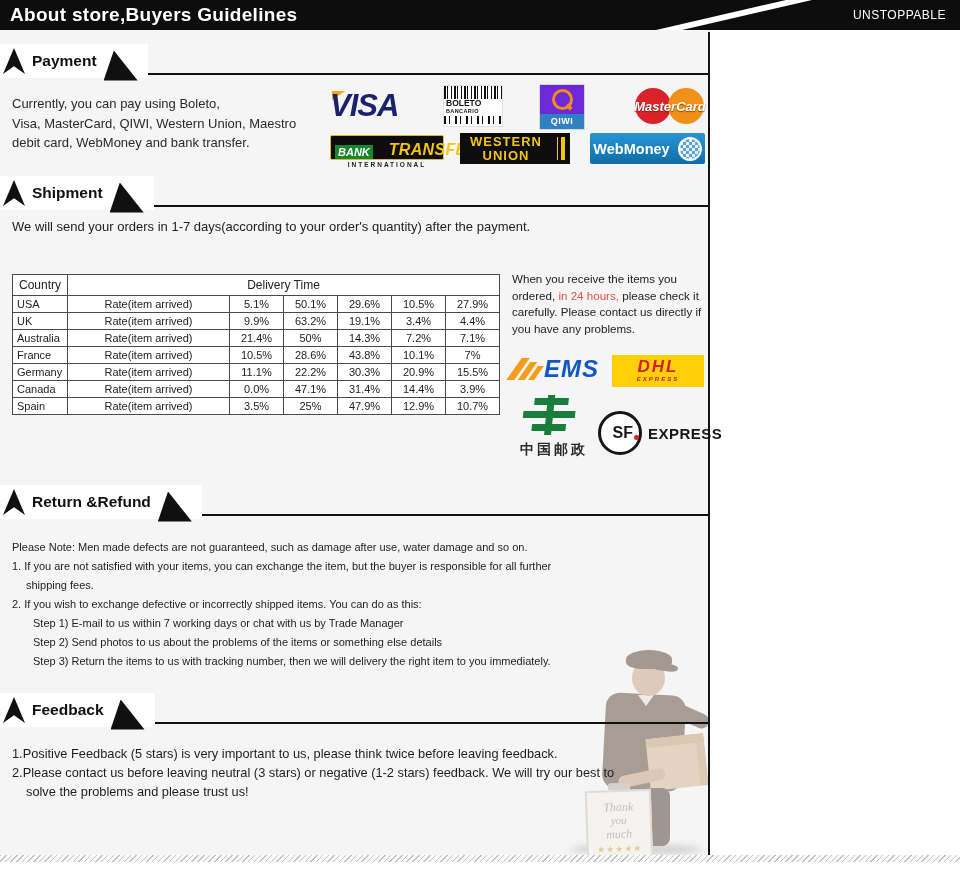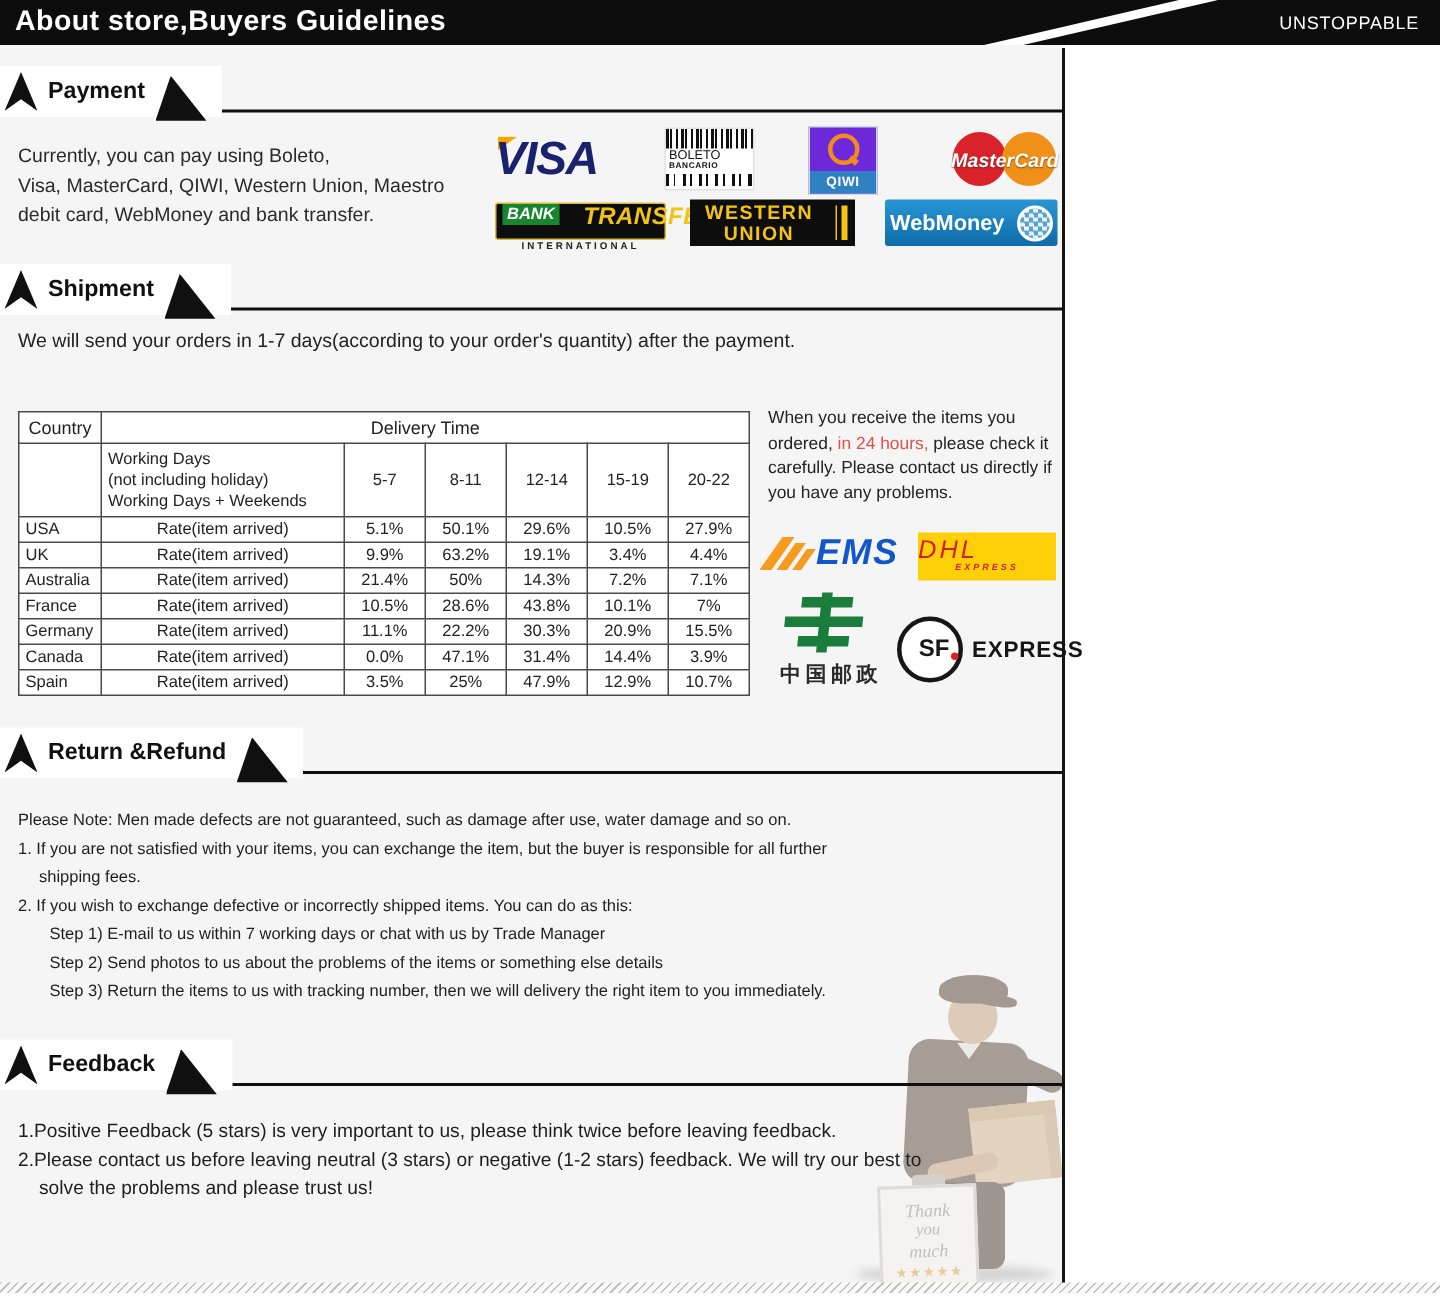--- a/index.html
+++ b/index.html
@@ -28,36 +28,36 @@
 
   
   .pay-desc{position:absolute;left:12px;top:94px;font-size:13px;color:#2a2a2a;line-height:19.5px;z-index:2;}
 
   .visa{position:absolute;left:330px;top:87px;width:90px;height:38px;z-index:2;}
   .visa-flag{position:absolute;left:2px;top:4px;width:13px;height:9px;background:#f7a600;clip-path:polygon(0 0,100% 0,0 100%);}
   .visa-text{position:absolute;left:0;top:0;font-style:italic;font-weight:bold;font-size:31px;line-height:38px;color:#1a226e;letter-spacing:-1px;}
 
   .boleto{position:absolute;left:444px;top:86px;width:58px;height:40px;background:#fff;z-index:2;box-shadow:0 0 0 1px #e2e2e2;}
   .boleto-bar-top{height:13px;background:repeating-linear-gradient(90deg,#111 0 2px,#fff 2px 3px,#111 3px 4px,#fff 4px 7px,#111 7px 8px,#fff 8px 10px);}
-  .boleto-l1{font-size:8.5px;font-weight:normal;color:#111;line-height:9px;padding-left:2px;}
+  .boleto-l1{font-size:8.5px;font-weight:bold;color:#111;line-height:9px;padding-left:2px;}
   .boleto-l2{font-size:5.5px;font-weight:bold;color:#111;line-height:6px;padding-left:2px;letter-spacing:.4px;}
   .boleto-bar-bot{height:8px;margin-top:2px;background:repeating-linear-gradient(90deg,#111 0 2px,#fff 2px 5px,#111 5px 6px,#fff 6px 11px);}
 
   .qiwi{position:absolute;left:539px;top:84px;width:44px;height:44px;background:#6d28d9;border:1px solid #cfd9e2;z-index:2;}
   .qiwi-q{margin:4px auto 0;width:15px;height:15px;border:3px solid #f28a1e;border-radius:50%;position:relative;}
   .qiwi-q::after{content:"";position:absolute;right:-2px;bottom:-2px;width:6px;height:4px;background:#f28a1e;transform:rotate(40deg);}
   .qiwi-band{position:absolute;left:0;bottom:0;width:100%;height:15px;background:#2f81c1;color:#fff;font-size:9px;font-weight:bold;text-align:center;line-height:15px;letter-spacing:.5px;}
 
   .mc{position:absolute;left:630px;top:87px;width:80px;height:38px;z-index:2;}
   .mc-red{position:absolute;left:5px;top:1px;width:36px;height:36px;border-radius:50%;background:#d9222a;}
   .mc-orange{position:absolute;left:38px;top:1px;width:36px;height:36px;border-radius:50%;background:#f09018;}
   .mc-text{position:absolute;left:0;top:12px;width:80px;text-align:center;color:#fff;font-style:italic;font-weight:bold;font-size:13px;text-shadow:0 1px 1px rgba(70,30,0,.65);}
 
   .bank{position:absolute;left:330px;top:135px;width:114px;z-index:2;}
-  .bank-bar{height:23px;background:#0d0d0d;border:1px solid #d8b93a;border-radius:2px;display:flex;align-items:flex-start;padding:0 4px;gap:16px;}
+  .bank-bar{height:23px;background:#0d0d0d;border:1px solid #d8b93a;border-radius:2px;display:flex;align-items:flex-end;padding:0 4px;gap:16px;}
   .bank-word{background:#17862f;color:#fff;font-weight:bold;font-style:italic;font-size:11px;padding:1px 3px;line-height:12px;}
   .transfer-word{color:#f2c413;font-weight:bold;font-style:italic;font-size:16px;letter-spacing:.3px;}
   .bank-intl{text-align:center;font-size:6.5px;font-weight:bold;color:#222;letter-spacing:2px;margin-top:1px;}
 
   .wu{position:absolute;left:460px;top:133px;width:110px;height:31px;background:#0d0d0d;z-index:2;}
   .wu-inner{padding:2px 18px 0 0;text-align:center;font-weight:bold;font-size:13px;line-height:13.5px;letter-spacing:1px;color:#f2c413;}
   .wu-bar{position:absolute;right:5px;top:4px;bottom:4px;width:4px;background:#f2c413;}
   .wu-bar2{position:absolute;right:12px;top:4px;bottom:4px;width:1px;background:#f2c413;}
 
   .wm{position:absolute;left:590px;top:133px;width:115px;height:31px;border-radius:2px;z-index:2;
@@ -82,21 +82,21 @@
   .notice{position:absolute;left:512px;top:271px;width:198px;font-size:11.6px;line-height:16.5px;color:#222;z-index:2;}
   .notice .red{color:#e0504a;}
 
   .ems{position:absolute;left:514px;top:357px;display:flex;align-items:center;z-index:2;}
   .ems-wings{display:flex;gap:2px;margin-right:5px;align-items:flex-end;}
   .ems-wing{background:#f59b1e;transform:skewX(-35deg);}
   .ems-w1{width:8px;height:22px;} .ems-w2{width:7px;height:18px;} .ems-w3{width:6px;height:14px;}
   .ems-text{color:#1157c8;font-size:24px;font-weight:bold;font-style:italic;letter-spacing:1px;line-height:24px;}
 
   .dhl{position:absolute;left:612px;top:355px;width:92px;height:32px;background:#ffd007;z-index:2;}
-  .dhl-text{margin-top:3px;text-align:left;font-size:17px;font-weight:normal;font-style:italic;color:#d3202a;letter-spacing:2px;line-height:18px;}
+  .dhl-text{margin-top:3px;text-align:center;font-size:17px;font-weight:bold;font-style:italic;color:#d3202a;letter-spacing:2px;line-height:18px;}
   .dhl-sub{text-align:center;font-size:6px;font-style:italic;font-weight:bold;color:#d3202a;letter-spacing:2px;line-height:7px;}
 
   .cpost{position:absolute;left:510px;top:395px;width:78px;text-align:center;z-index:2;}
   .cpost-glyph{position:relative;width:52px;height:42px;margin:0 auto;transform:skewX(-6deg);}
   .cpost-glyph i{position:absolute;background:#1b7d3c;}
   .cp-v{left:23px;top:0;width:7px;height:40px;}
   .cp-h1{left:10px;top:3px;width:34px;height:7px;}
   .cp-h2{left:0;top:16px;width:52px;height:7px;}
   .cp-h3{left:10px;top:29px;width:34px;height:7px;}
   .cpost-text{margin-top:4px;font-size:14px;font-weight:bold;color:#2a2a2a;letter-spacing:3px;text-align:right;}
@@ -225,31 +225,20 @@
         <col style="width:54px">
         <col style="width:54px">
         <col style="width:54px">
         <col style="width:54px">
       </colgroup>
     <tbody>
         <tr class="tr-head">
       <td>Country</td>
       <td colspan="6">Delivery Time</td>
     </tr>
-    <tr class="tr-sub">
-      <td></td>
-      <td class="wd-cell">Working Days
-(not including holiday)
-Working Days + Weekends</td>
-      <td class="range-cell">5-7</td>
-      <td class="range-cell">8-11</td>
-      <td class="range-cell">12-14</td>
-      <td class="range-cell">15-19</td>
-      <td class="range-cell">20-22</td>
-    </tr>
     <tr class="tr-data">
       <td class="country-cell">USA</td>
       <td>Rate(item arrived)</td>
       <td>5.1%</td>
       <td>50.1%</td>
       <td>29.6%</td>
       <td>10.5%</td>
       <td>27.9%</td>
     </tr>
     <tr class="tr-data">

